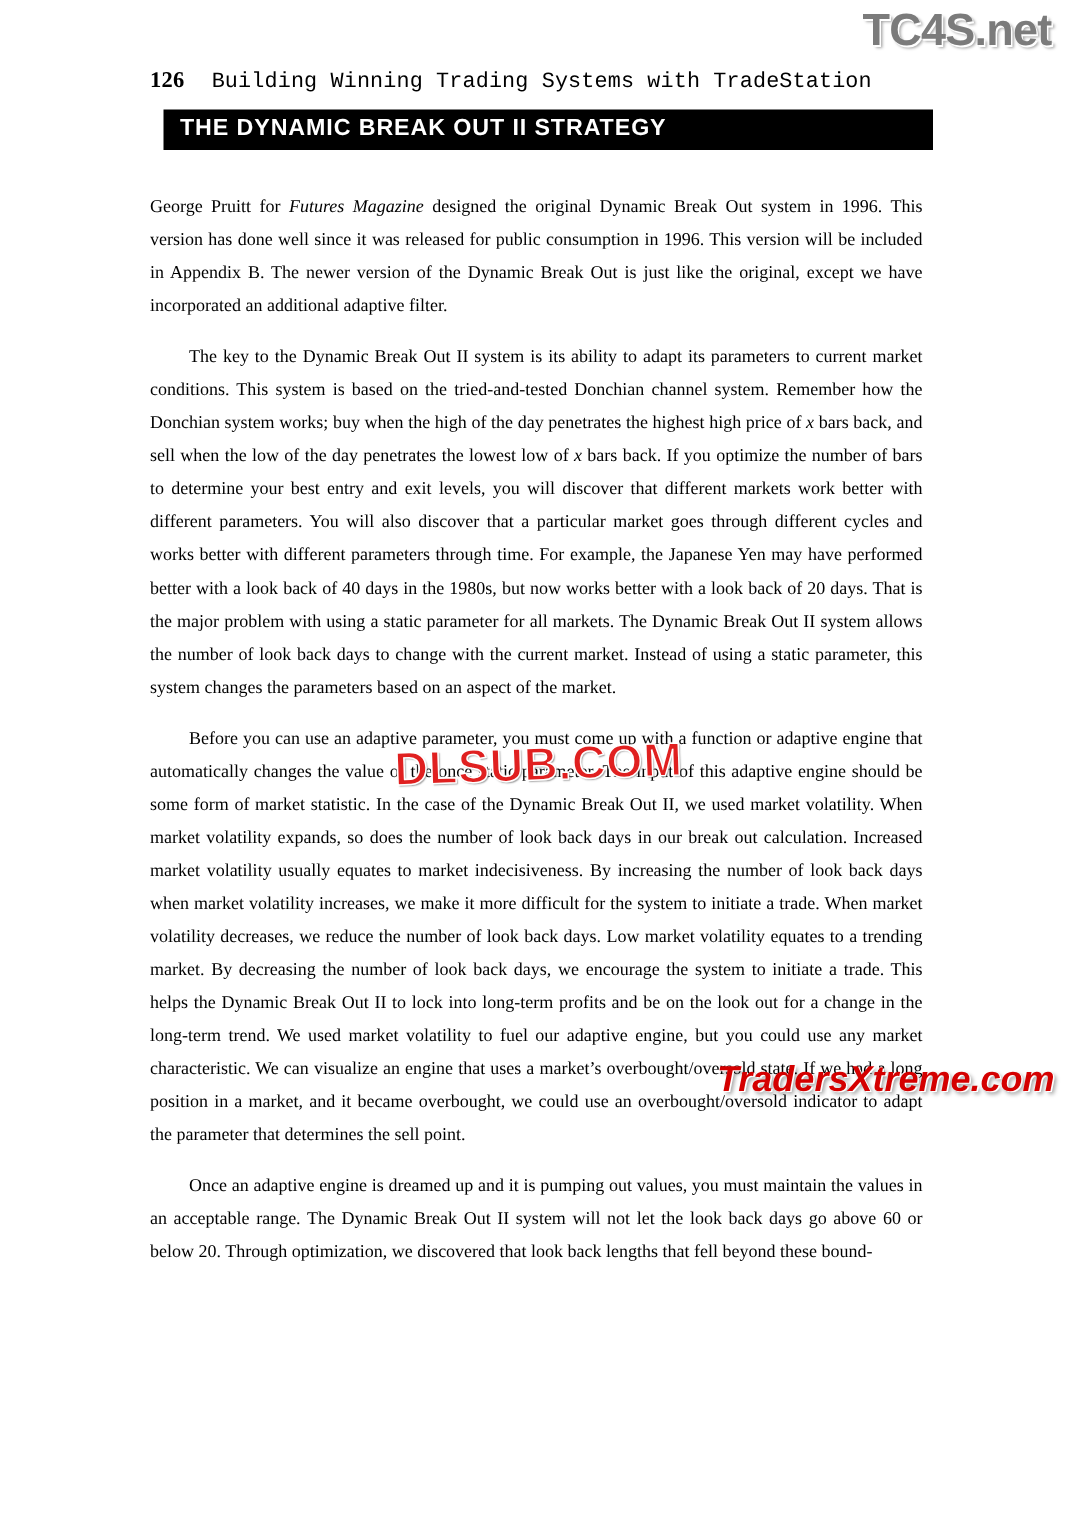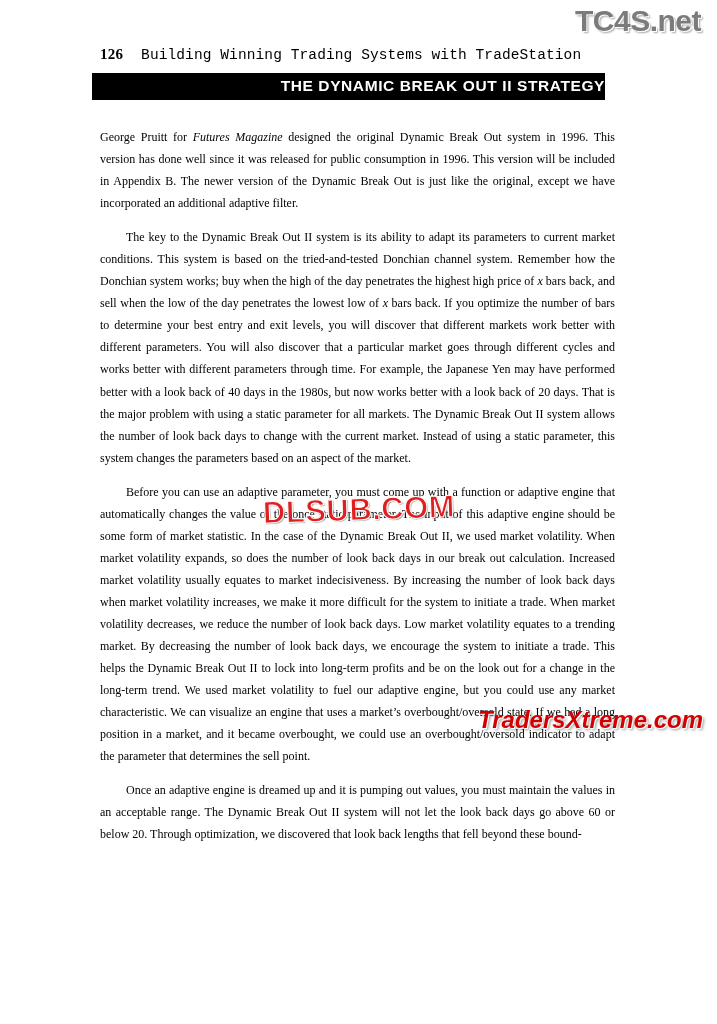--- a/index.html
+++ b/index.html
@@ -81,26 +81,25 @@
     letter-spacing: 0.2px;
     text-align: right;
   }
   .running-title {
     letter-spacing: 0.1px;
     font-family: Liberation Mono, monospace;
   }
 
   .section-bar {
     position: absolute;
-    left: 92px;
+    left: 109px;
     top: 73px;
     width: 513px;
     height: 27px;
     background: #000000;
-    text-align: right;
   }
   .section-bar span {
     display: block;
     color: #ffffff;
     font-family: "Liberation Sans", sans-serif;
     font-weight: bold;
     font-size: 15.5px;
     letter-spacing: 0.6px;
     padding: 4px 0 0 11px;
   }

